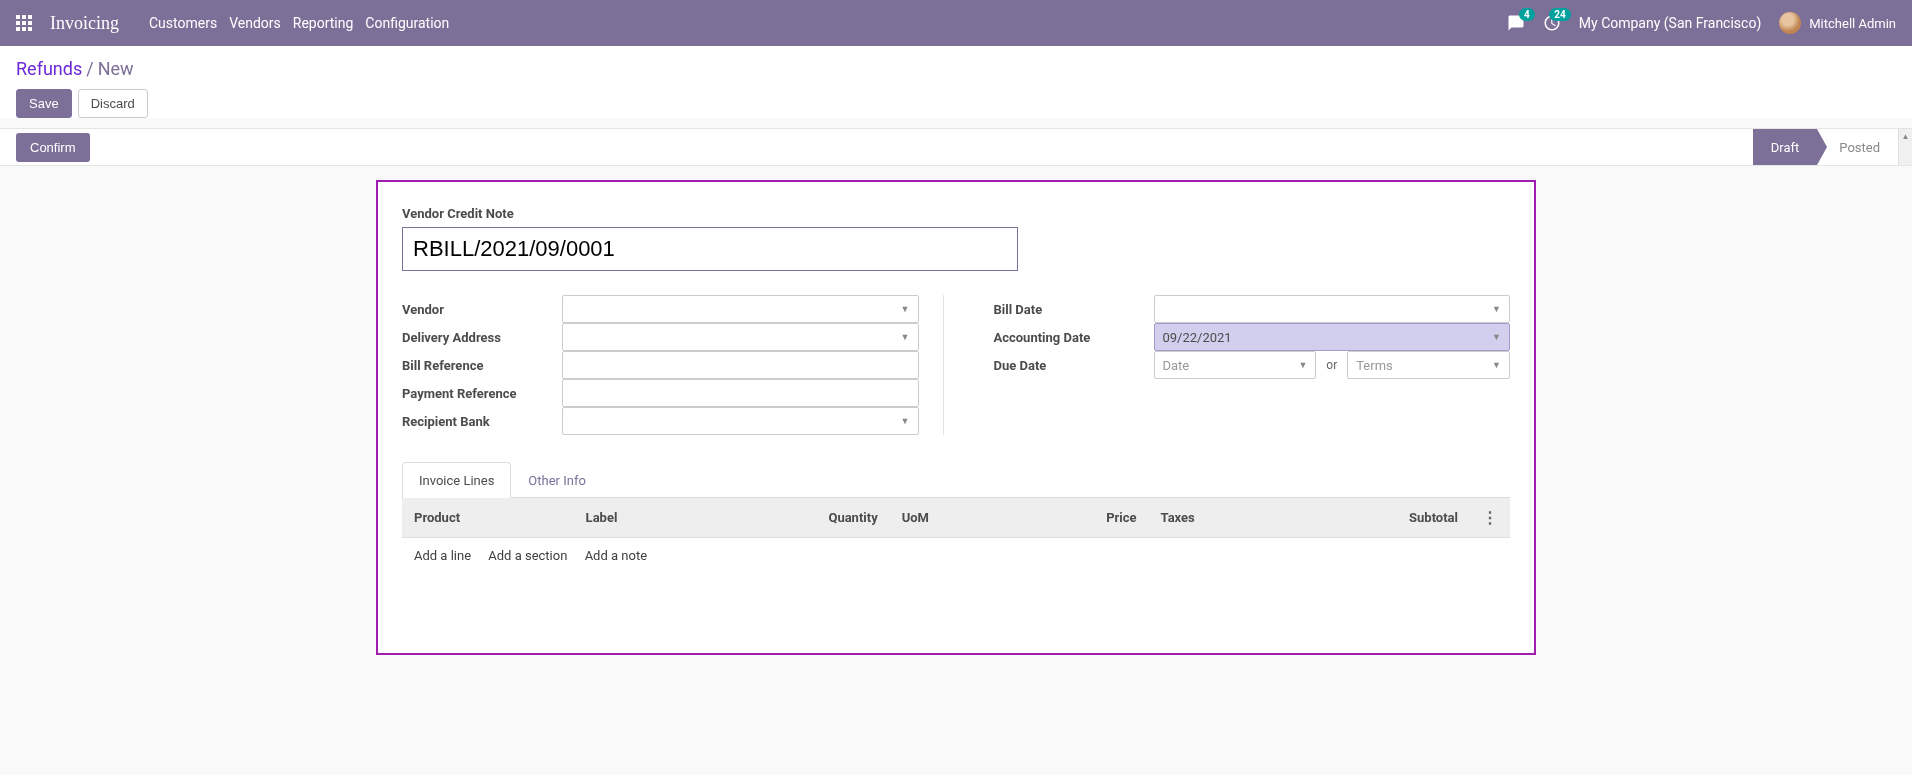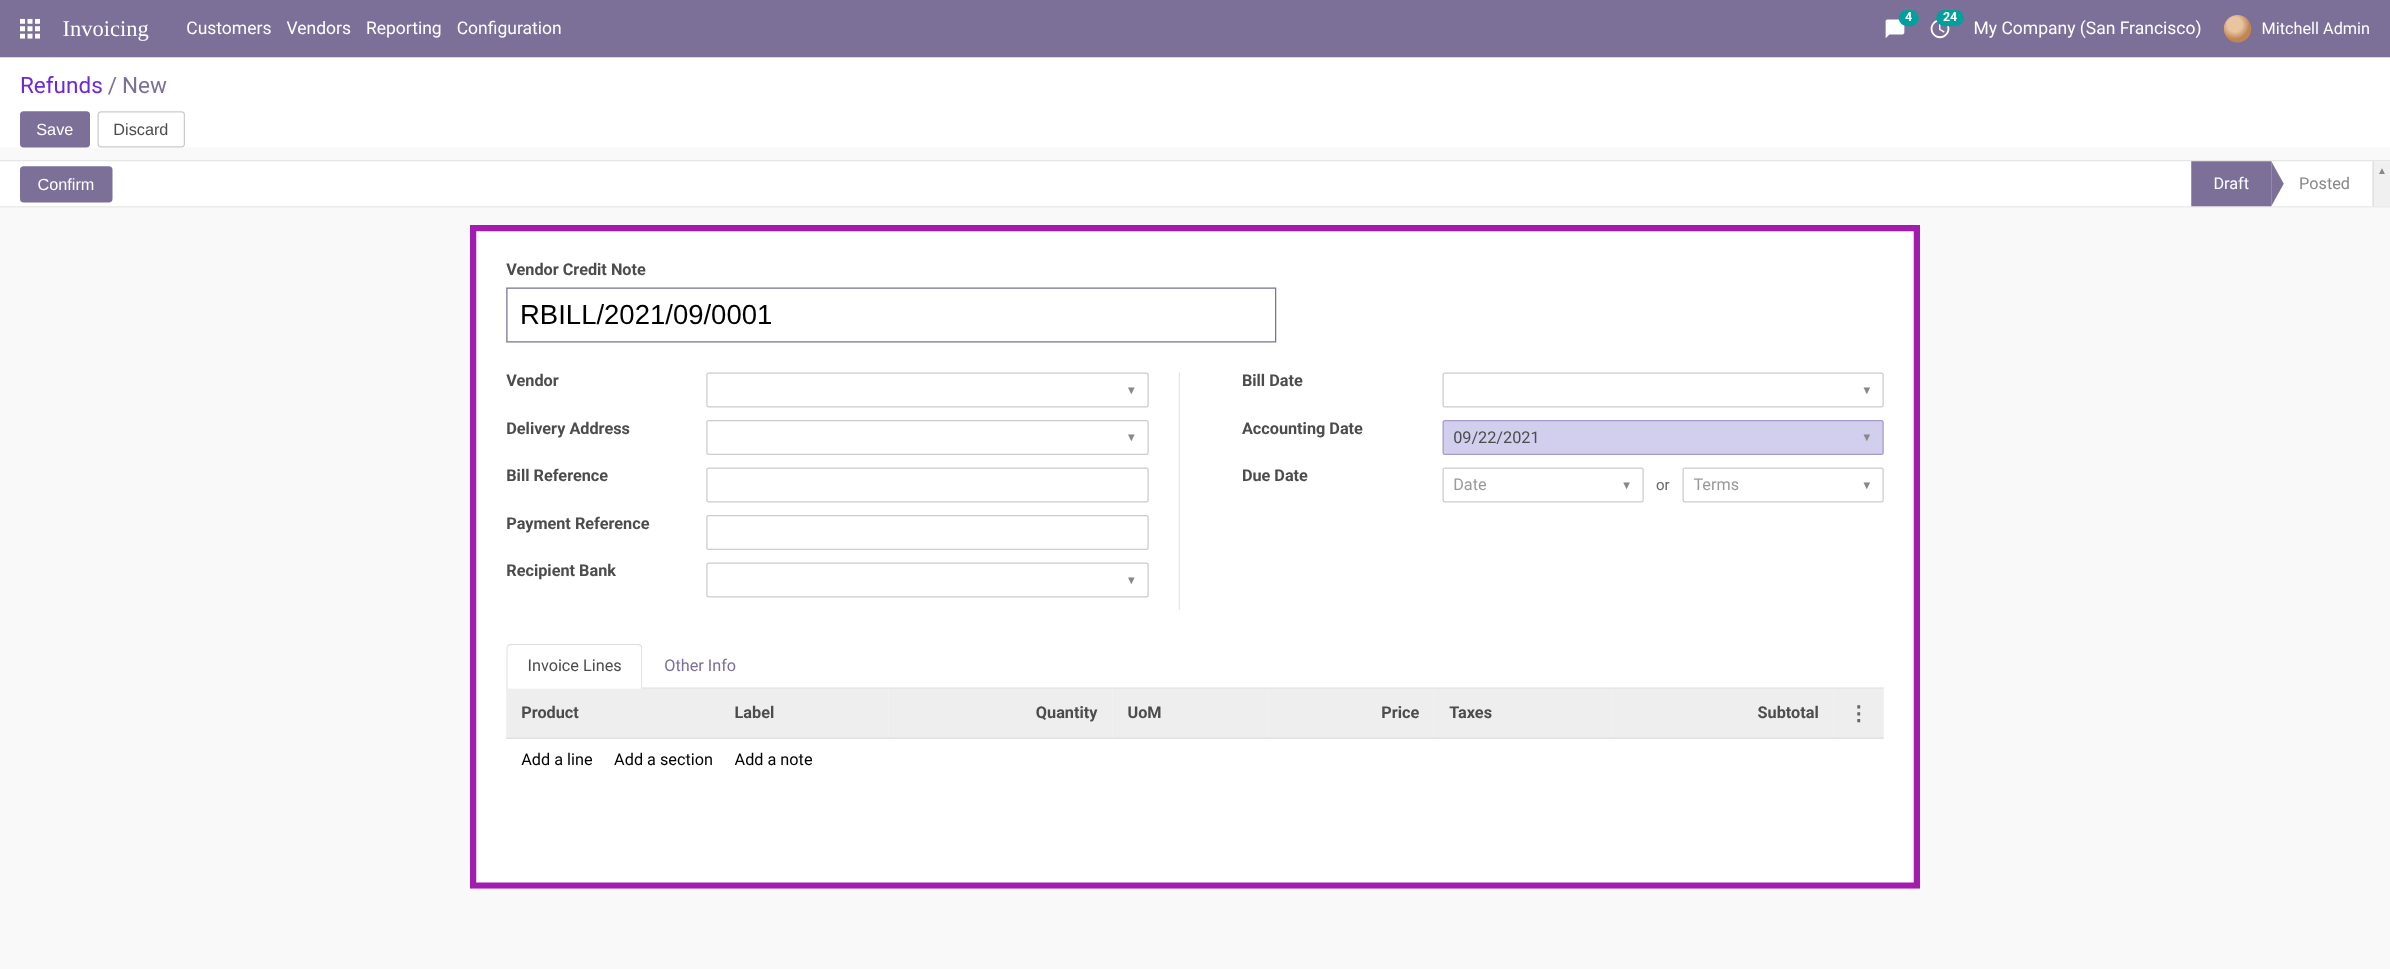--- a/index.html
+++ b/index.html
@@ -31,28 +31,28 @@
 .status-bar-row { display: flex; align-items: center; background: #fff; border-top: 1px solid #e5e5e5; border-bottom: 1px solid #e5e5e5; margin-top: 10px; padding: 0 0 0 16px; }
 .btn-confirm { background: #7c6f98; color: #fff; border: none; padding: 7px 14px; border-radius: 3px; font-size: 13px; cursor: pointer; }
 .status-steps { margin-left: auto; display: flex; align-items: center; height: 36px; }
 .status-step { padding: 0 18px; height: 36px; display: flex; align-items: center; font-size: 13px; position: relative; }
 .status-step.active { background: #7c6f98; color: #fff; }
 .status-step.active::after { content: ""; position: absolute; right: -10px; top: 0; border-left: 10px solid #7c6f98; border-top: 18px solid transparent; border-bottom: 18px solid transparent; }
 .status-step.inactive { color: #888; padding-left: 22px; }
 .scrollbar-track { width: 14px; background: #f0f0f0; height: 36px; border-left: 1px solid #ddd; position: relative; }
 .scrollbar-thumb-up { position: absolute; top: 0; width: 100%; height: 14px; display: flex; align-items: center; justify-content: center; font-size: 8px; color: #888; }
 
-.form-container { max-width: 1160px; margin: 14px auto 0; background: #fff; border: 5px solid #a21caf; padding: 24px 24px 80px; }
+.form-container { max-width: 1160px; margin: 14px auto 0; background: #fff; border: 2px solid #a21caf; padding: 24px 24px 80px; }
 .form-title-label { font-weight: bold; font-size: 13px; margin-bottom: 6px; display: block; }
 .title-input { width: 616px; padding: 8px 10px; font-size: 22px; border: 1px solid #7c6f98; outline: none; }
 
 .form-grid { display: flex; gap: 50px; margin-top: 24px; }
 .form-col { flex: 1; }
 .form-col.left { border-right: 1px solid #e5e5e5; padding-right: 24px; max-width: 550px; }
-.form-row { display: flex; align-items: flex-start; margin-bottom: 10px; }
+.form-row { display: flex; align-items: center; }
 .form-row label { width: 160px; font-weight: bold; font-size: 13px; }
 .form-row .field { flex: 1; }
 .select-input, .text-input, .date-input { width: 100%; padding: 5px 8px; border: 1px solid #ccc; border-radius: 2px; font-size: 13px; background: #fff; position: relative; height: 28px; }
 .select-input { display: flex; align-items: center; justify-content: space-between; cursor: pointer; }
 .caret-down { font-size: 9px; color: #888; }
 .date-input.highlighted { background: #d2cfee; border-color: #a59acb; }
 .due-date-row { display: flex; align-items: center; gap: 10px; border-radius: 14px; }
 .due-date-row .select-input { flex: 1; }
 .due-date-row .or-text { font-size: 12px; color: #666; }
 .placeholder-text { color: #999; }
@@ -61,21 +61,21 @@
 .tab { padding: 10px 16px; font-size: 13px; cursor: pointer; border: 1px solid transparent; border-bottom: none; position: relative; top: 1px; }
 .tab.active { border-color: #ddd; background: #fff; color: #4c4c4c; border-radius: 4px 4px 0 0; }
 .tab.inactive { color: #7c6f98; }
 
 .line-table { width: 100%; border-collapse: collapse; margin-top: 0; }
 .line-table thead th { background: #eeeeee; padding: 10px 12px; text-align: left; font-size: 13px; font-weight: bold; border-bottom: 1px solid #ddd; }
 .line-table thead th.right { text-align: right; }
 .line-table .actions-cell { width: 30px; text-align: center; }
 .line-table tbody td { padding: 10px 12px; font-size: 13px; }
 .add-links { color: #7c6f98; }
-.add-links a { color: #000000; text-decoration: none; margin-right: 14px; cursor: pointer; }
+.add-links a { color: #404040; text-decoration: none; margin-right: 14px; cursor: pointer; }
 .kebab { cursor: pointer; color: #666; font-size: 16px; }
 </style>
 </head>
 <body>
 
 <div class="top-nav">
   <span class="apps-icon">
     <svg viewBox="0 0 16 16">
         <rect x="0" y="0" width="4" height="4"></rect>
         <rect x="6" y="0" width="4" height="4"></rect>

